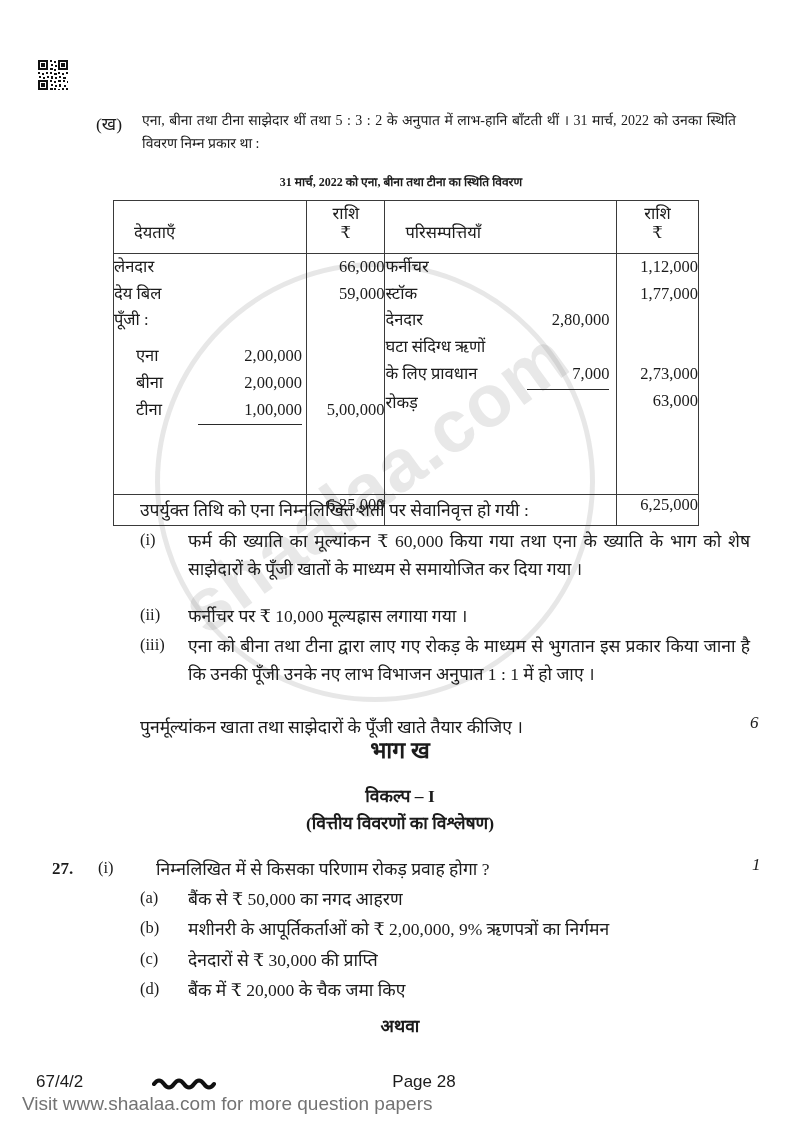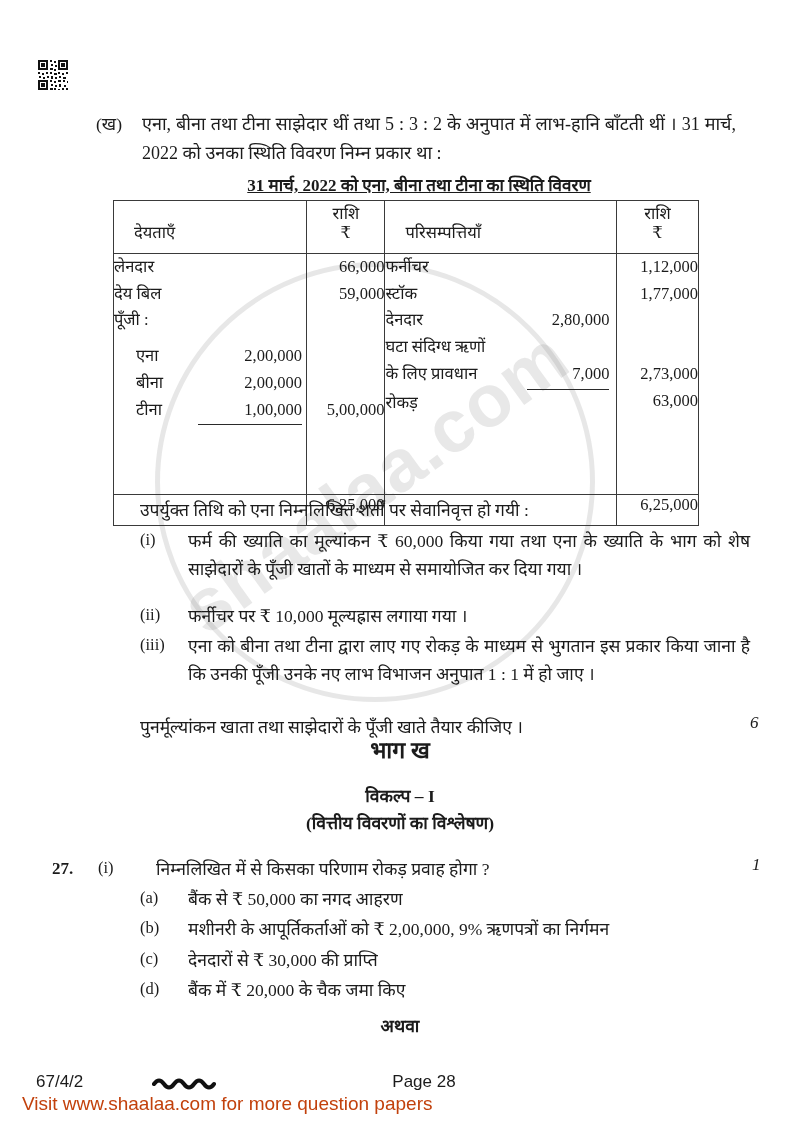--- a/index.html
+++ b/index.html
@@ -71,36 +71,35 @@
     width: 640px;
   }
   .q-label {
     flex: 0 0 auto;
     font-size: 17.5px;
     line-height: 1.62;
   }
   #intro .q-label { width: 46px; }
   .q-text {
     flex: 1 1 auto;
-    font-size: 18px;
+    font-size: 14px;
     line-height: 1.62;
     text-align: justify;
     text-justify: inter-word;
   }
 
   
   #table-title {
     position: absolute;
-    left: 126px;
+    left: 108px;
     top: 173px;
     width: 586px;
     text-align: center;
-    font-size: 17px;
+    font-size: 12px;
     font-weight: bold;
-    text-decoration: underline;
   }
 
   
   #bs-table {
     position: absolute;
     left: 113px;
     top: 200px;
     width: 586px;
     border-collapse: collapse;
     font-size: 16.5px;
@@ -307,21 +306,21 @@
     width: 800px;
     text-align: center;
     padding-left: 24px;
   }
   #promo {
     position: absolute;
     left: 22px;
     top: 1093px;
     font-family: "Liberation Sans", sans-serif;
     font-size: 19px;
-    color: #c2410c;
+    color: #737373;
   }
 </style>
 </head>
 <body>
 
 <div id="watermark">
   <span class="wm-text">shaalaa.com</span>
 </div>
 
 <div id="page">

